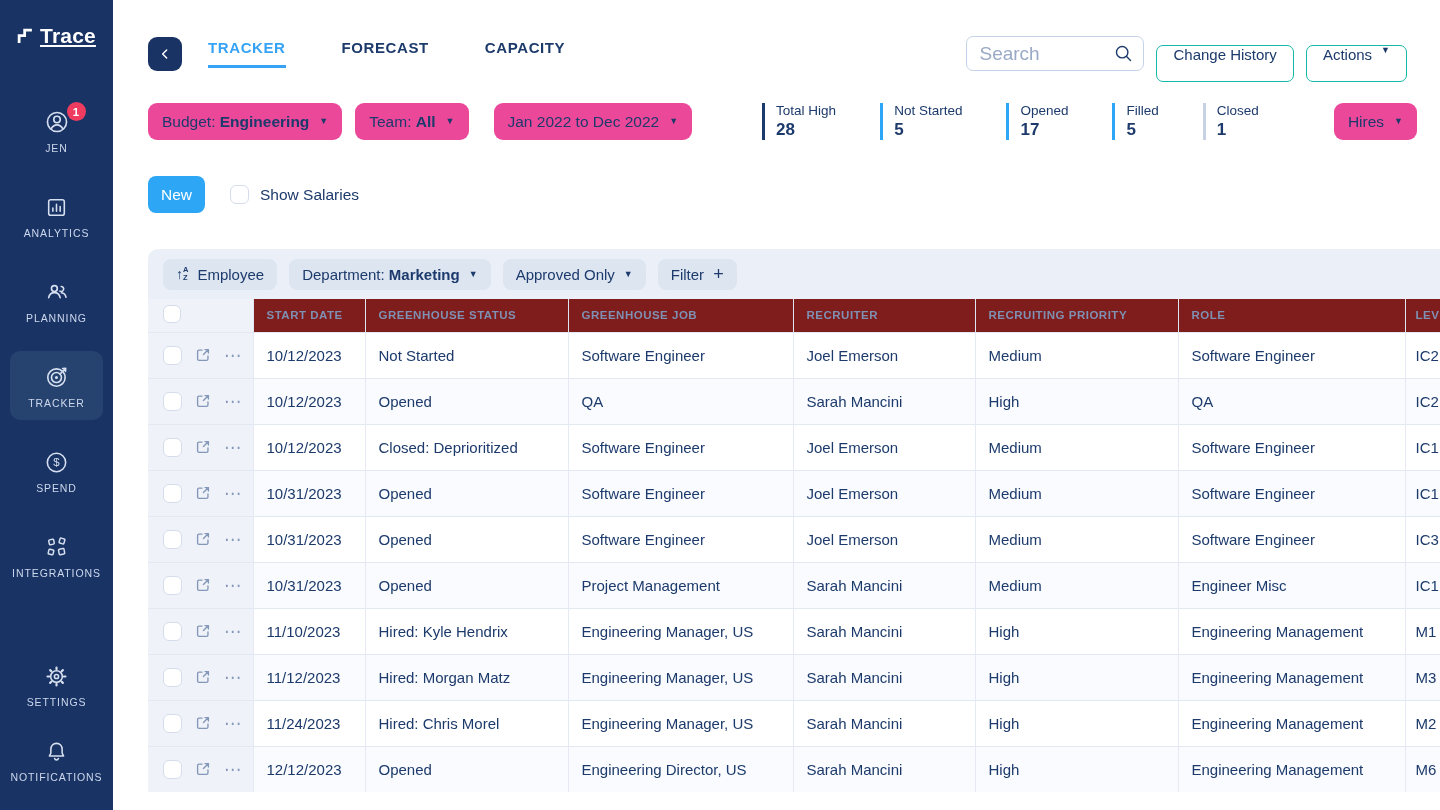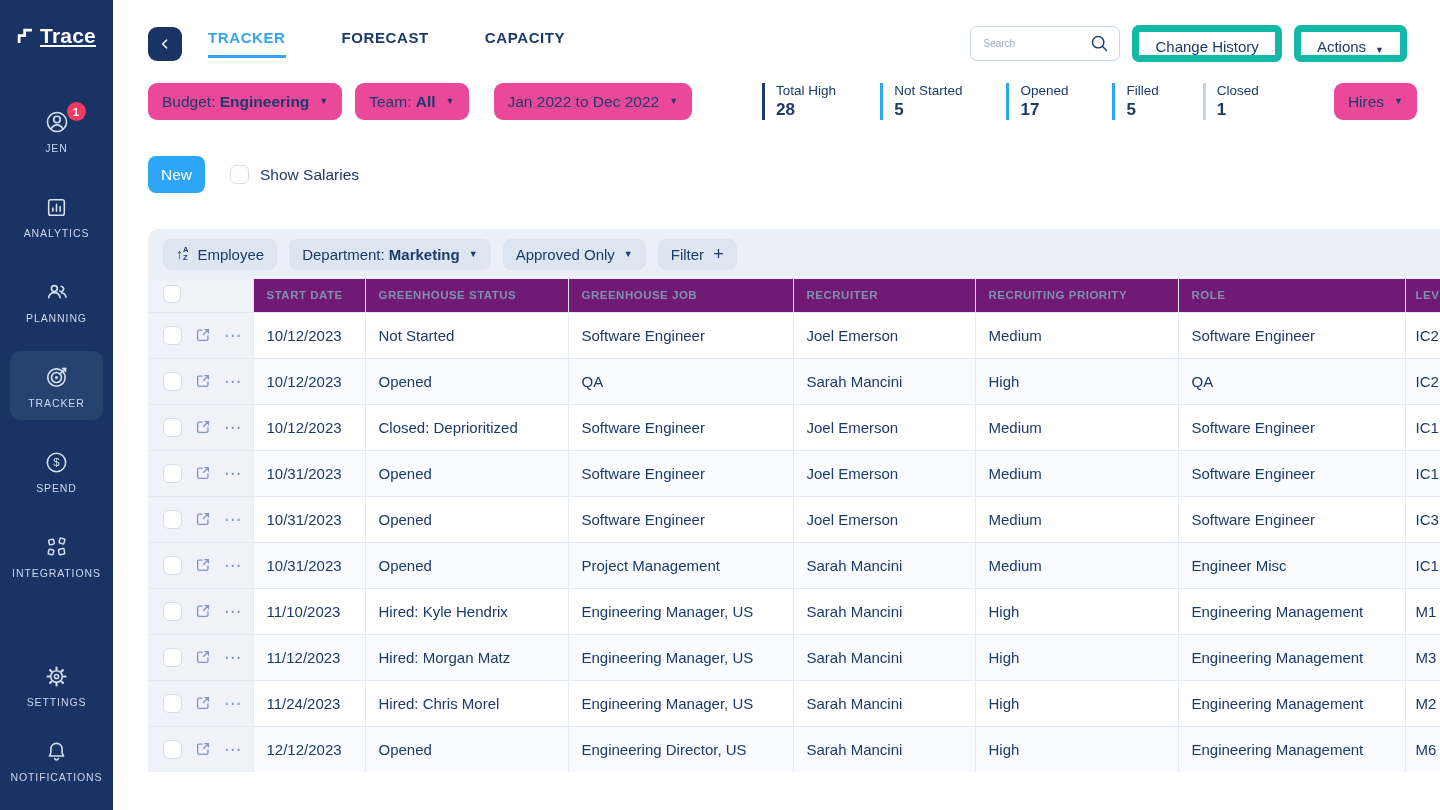--- a/index.html
+++ b/index.html
@@ -27,28 +27,28 @@
   .main { flex:1; padding:25px 0 0 35px; overflow:hidden; }
 
   .topbar { display:flex; align-items:center; padding-right:33px; }
   .back-btn { width:34px; height:34px; background:#1a3365; border-radius:9px; border:none;
     display:flex; align-items:center; justify-content:center; cursor:pointer; }
   .tabs { display:flex; gap:56px; margin-left:26px;align-items:flex-end; }
   .tab { font-size:15px; font-weight:600; letter-spacing:.6px; color:#1c3a6b;
     padding-bottom:9px; cursor:pointer; border-bottom:3px solid transparent; }
   .tab.active { color:#36a3f5; border-bottom-color:#36a3f5; }
   .search-wrap { margin-left:auto; position:relative; }
-  .search-input { width:150px; height:35px; border:1px solid #c7d3e8; border-radius:7px;
-    padding:0 36px 0 12px; font-size:10px; color:#1c3a6b; outline:none;
+  .search-input { width:178px; height:35px; border:1px solid #c7d3e8; border-radius:7px;
+    padding:0 36px 0 12px; font-size:19px; color:#1c3a6b; outline:none;
     font-family:"Liberation Sans","DejaVu Sans",sans-serif; }
   .search-input::placeholder { color:#9aa9c6; }
   .search-ic { position:absolute; right:10px; top:7px; }
-  .btn { height:37px; background:#fff; border:7px solid #14b8a6; border-radius:7px;
+  .btn { height:37px; background:#fff; border:1px solid #14b8a6; border-radius:7px;
     font-size:15px; color:#1c3a6b; padding:0 16px; margin-left:12px; cursor:pointer;
-    display:flex; align-items:flex-end; gap:9px; font-family:inherit; }
+    display:flex; align-items:flex-start; gap:9px; font-family:inherit;margin-top:20px; }
   .tri { font-size:9px; color:#1c3a6b; line-height:1; }
 
   
   .filter-row { display:flex; align-items:center; margin-top:21px; padding-right:23px; }
   .chip { background:#ec4899; border-radius:9px; height:37px; display:flex; align-items:center;
     gap:10px; padding:0 14px; font-size:15.5px; color:#1c3a6b; cursor:pointer; white-space:nowrap; }
   .chip b { font-weight:700; }
   .chip + .chip { margin-left:13px; }
   .chip.date { margin-left:25px; }
   .stats { display:flex; gap:44px; margin-left:70px; }
@@ -71,21 +71,21 @@
     display:flex; align-items:center; padding-left:15px; gap:12px; }
   .tchip { background:#dde5f1; border-radius:8px; height:31px; display:flex; align-items:center;
     gap:9px; padding:0 13px; font-size:15px; color:#1c3a6b; cursor:pointer; white-space:nowrap; }
   .sort-ic { display:flex; align-items:center; font-size:14px; color:#1c3a6b; }
   .sort-az { display:flex; flex-direction:column; font-size:7.5px; font-weight:700; line-height:1.05; }
   .plus { font-size:18px; font-weight:400; }
 
   table { border-collapse:collapse; table-layout:fixed; width:1347px; background:#fff; }
   col.c-ctrl{width:105px} col.c-date{width:112px} col.c-status{width:203px} col.c-job{width:225px}
   col.c-recr{width:182px} col.c-prio{width:203px} col.c-role{width:227px} col.c-level{width:90px}
-  thead th { background:#701a75; height:33px; font-size:11.5px; font-weight:600; letter-spacing:.5px;
+  thead th { background:#7f1d1d; height:33px; font-size:11.5px; font-weight:600; letter-spacing:.5px;
     color:#7f90b2; text-align:left; padding:0 0 0 13px; border-right:1px solid #dfe6f1; }
   thead th.ctrl { background:#eff2f9; padding-left:15px; }
   tbody td { height:46px; font-size:15px; color:#1c3a6b; padding:0 0 0 13px;
     border-top:1px solid #e3e9f3; border-right:1px solid #e4e9f3; background:#fff; }
   tbody tr:nth-child(even) td { background:#f9fbfe; }
   tbody td.ctrl { background:#eff2f9 !important; padding-left:15px; }
   .ctrl-inner { display:flex; align-items:center; gap:12px; }
   .dots { color:#8397b8; font-size:17px; letter-spacing:1px; cursor:pointer; line-height:1; }
   .ext { display:flex; cursor:pointer; }
   td.level, th.level { border-right:none; padding-left:10px; }

